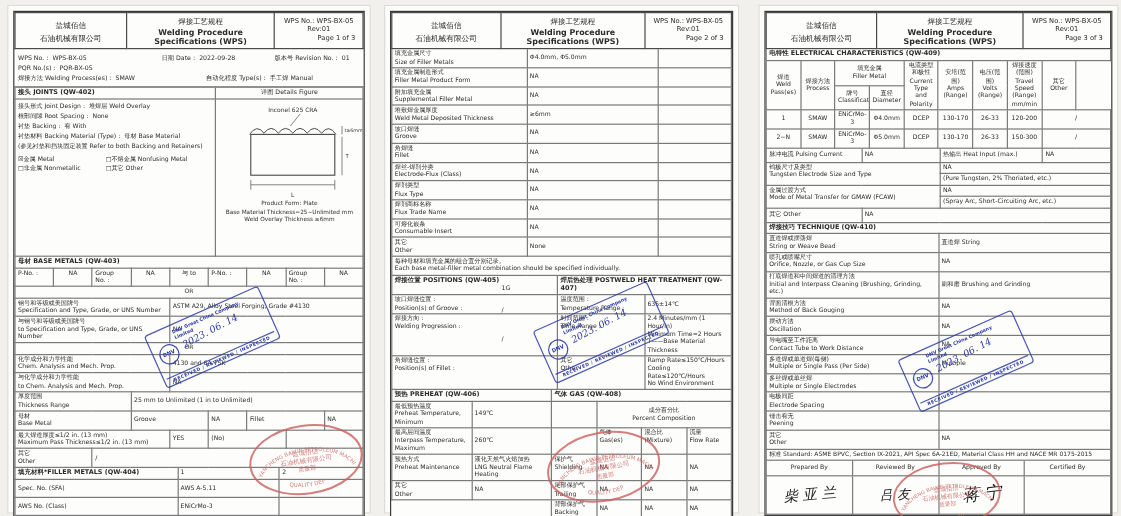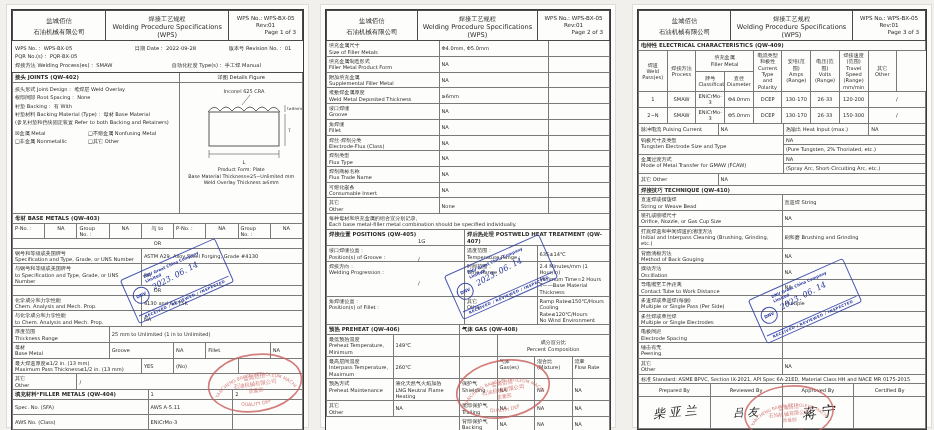--- a/index.html
+++ b/index.html
@@ -14,21 +14,21 @@
   td{border:0.7px solid #7a7a7a;padding:1px 2px;vertical-align:top;font-size:5.1px;line-height:1.25;overflow:hidden;}
   .c{text-align:center;}
   .m{vertical-align:middle;}
   .pre{white-space:pre-line;}
   .sec{font-weight:bold;font-size:5.4px;}
   .cn{display:block;}
   .en{display:block;}
   .hdr td{border:0.9px solid #4a4a4a;}
   .company{font-size:6.4px;text-align:center;line-height:1.7;padding-top:4px;}
   .title-cn{font-size:6.2px;text-align:center;padding-top:3px;}
-  .title-en{font-size:6.6px;font-weight:normal;text-align:center;}
+  .title-en{font-size:6.6px;font-weight:bold;text-align:center;}
   .wpsno{font-size:5.6px;text-align:center;padding-top:3px;}
   .pageno{font-size:5.6px;text-align:right;padding-right:4px;}
   .infobox{border-top:none;padding:2px 3px;font-size:5.2px;}
   .inforow{display:flex;margin:1.5px 0;}
   .inforow span{display:block;}
   
   .dnv{position:absolute;width:102px;height:46px;border:1.4px solid rgba(44,59,166,.85);
        border-radius:3px;color:#2c3ba6;background:rgba(255,255,255,0);transform:rotate(-24deg);z-index:5;}
   .dnv .logo{position:absolute;left:4px;top:13px;width:15px;height:15px;border:1.2px solid rgba(44,59,166,.9);
        border-radius:50%;font-size:4.4px;font-weight:bold;display:flex;align-items:center;justify-content:center;}

